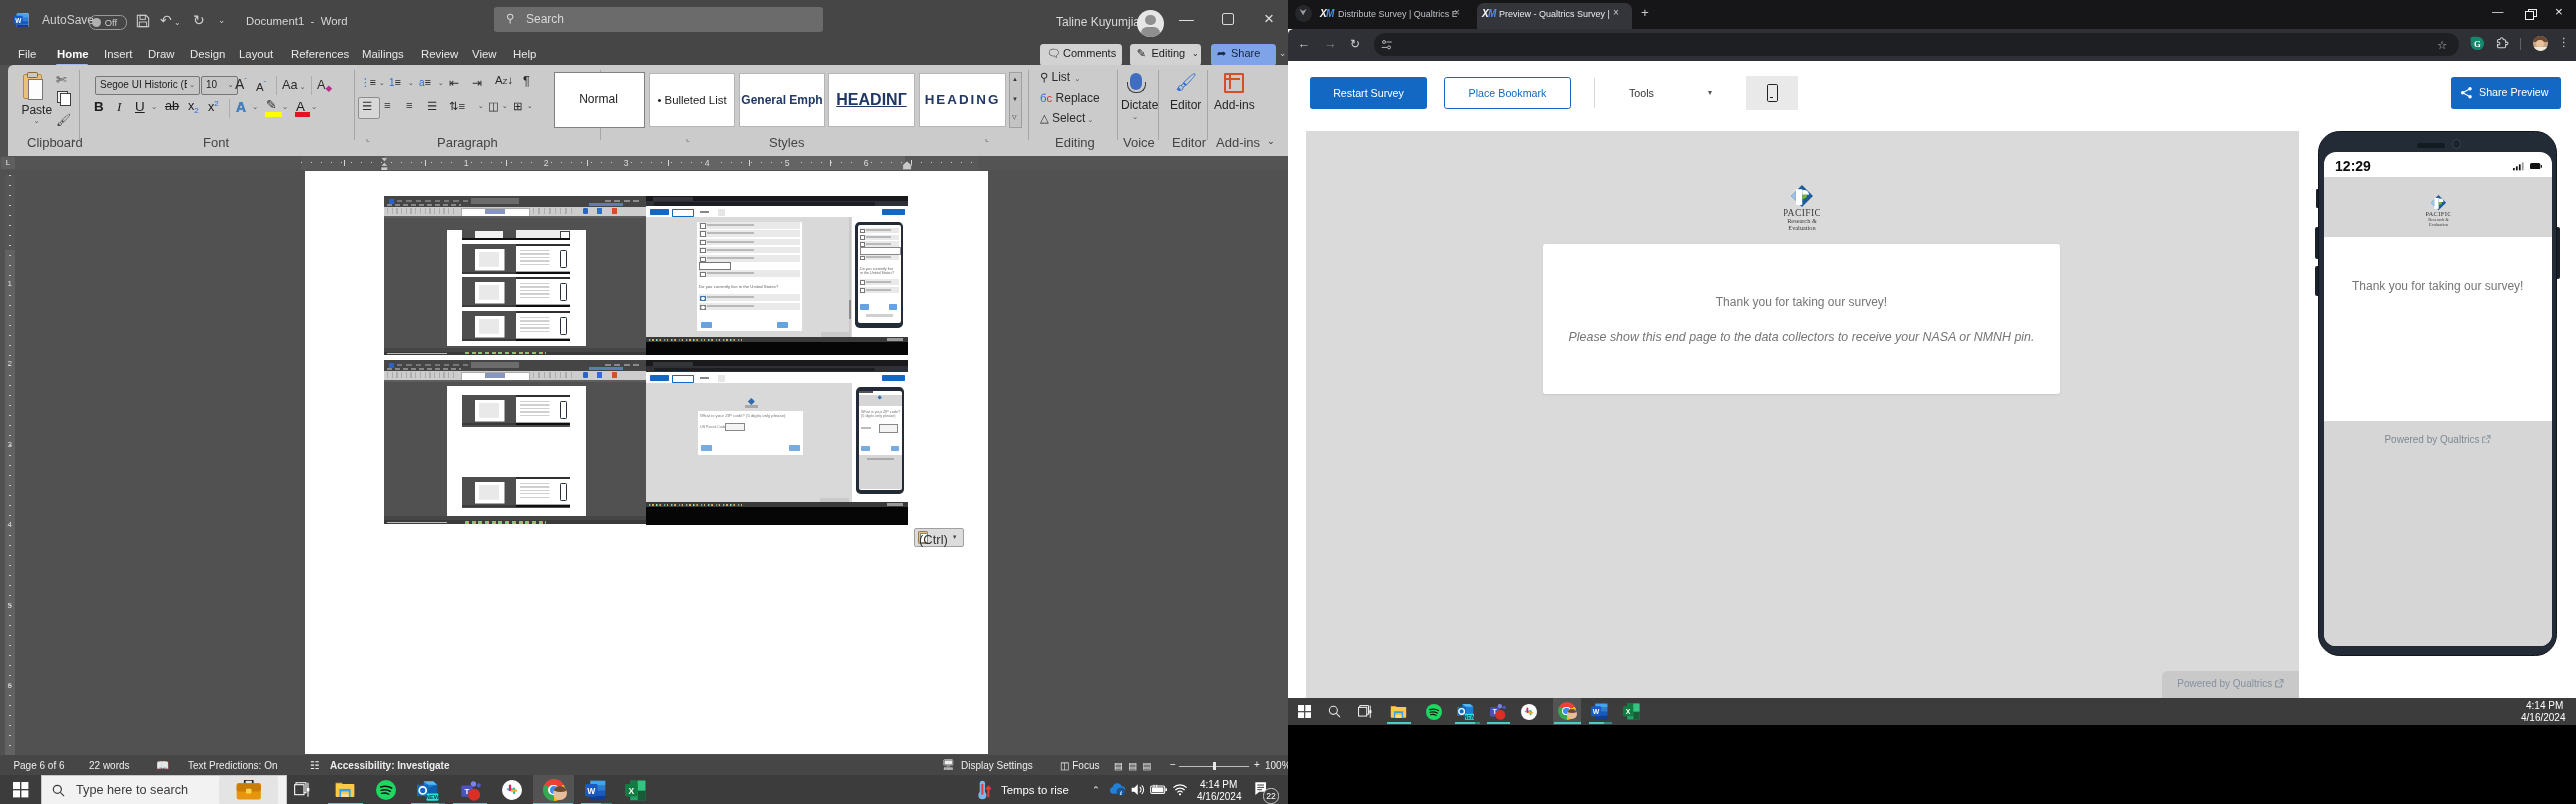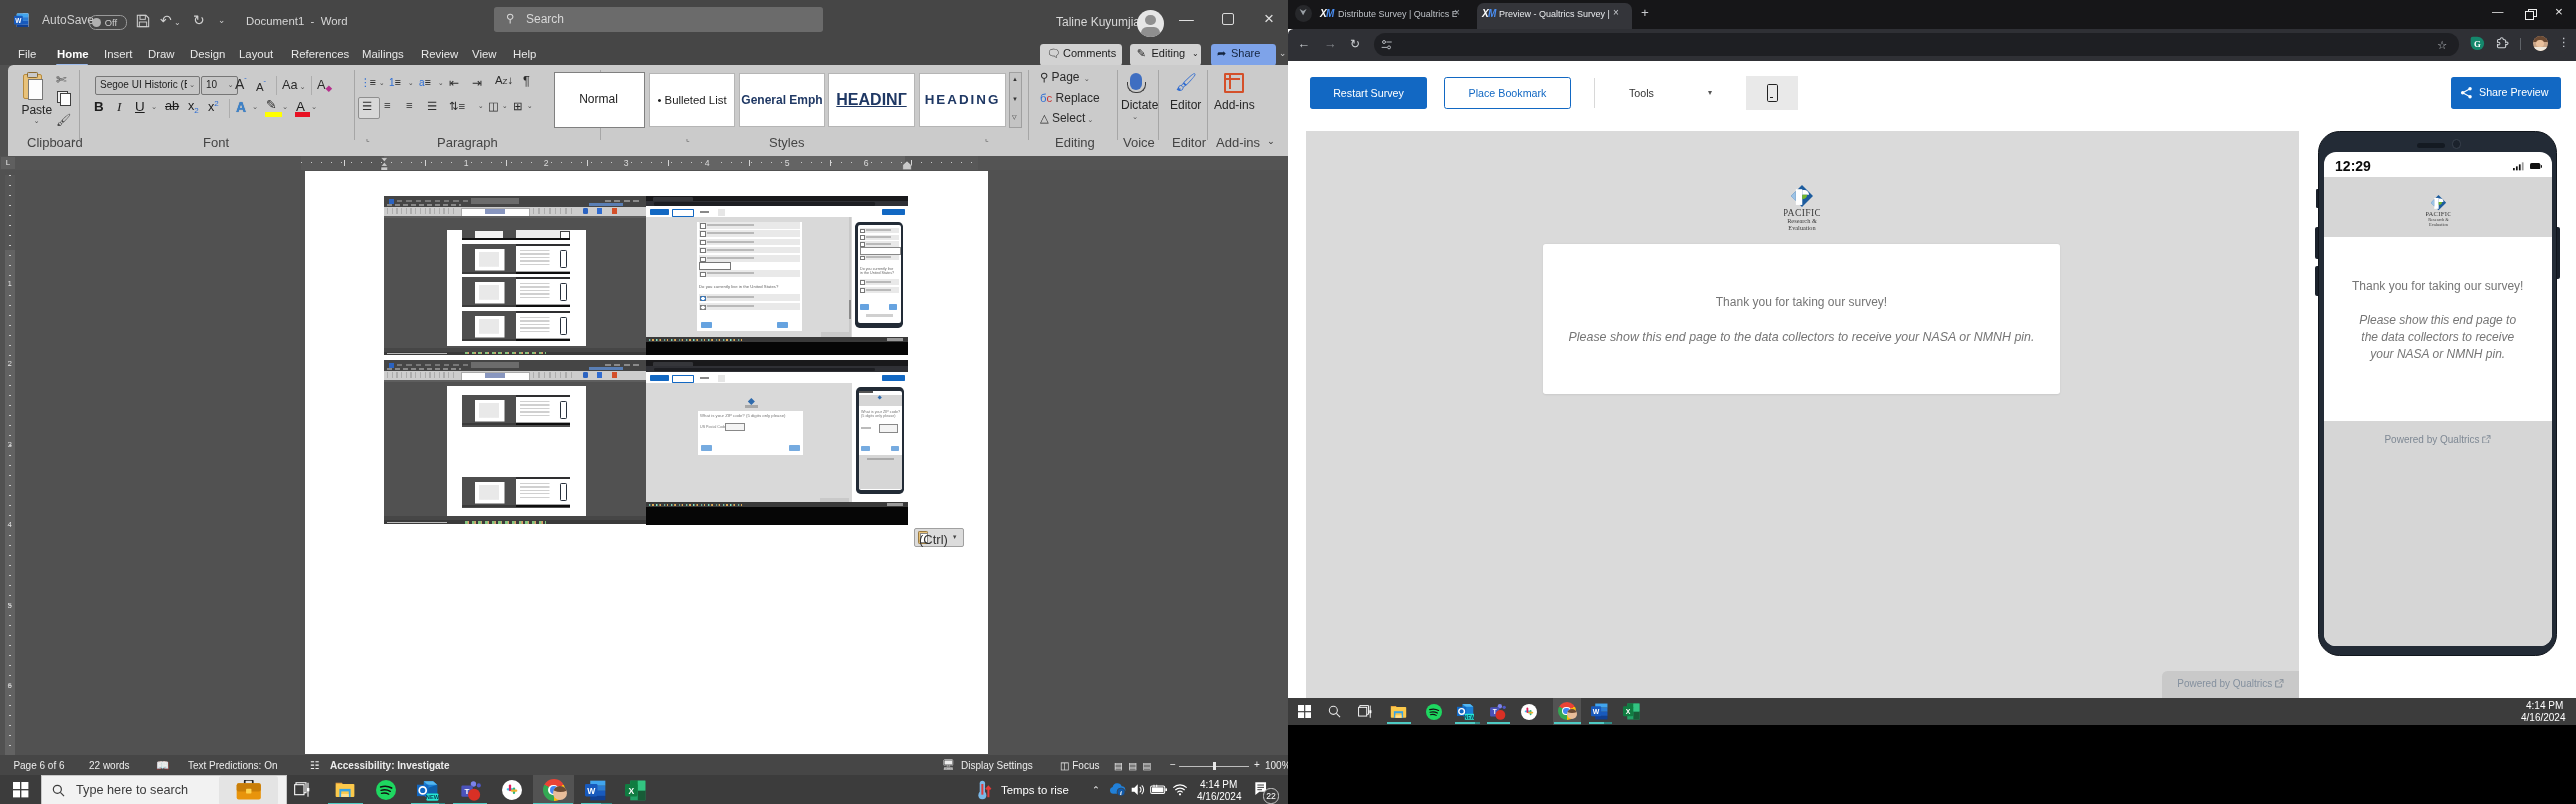--- a/index.html
+++ b/index.html
@@ -211,21 +211,21 @@
       <div class="a" style="left:911px;top:8px;width:85px;height:52px;background:#fff;border:0.7px solid #b5b5b5;color:#1f3864;font-size:13.4px;font-weight:bold;text-align:center;line-height:52px;letter-spacing:2px;">HEADING</div>
       <div class="a" style="left:1001px;top:7.4px;width:10.7px;height:54px;border:0.7px solid #9f9f9f;background:#c4c4c4;">
         <div class="a" style="left:2px;top:2.7px;font-size:6px;color:#333;">▲</div>
         <div class="a" style="left:2px;top:23px;font-size:6px;color:#333;">▼</div>
         <div class="a" style="left:2px;top:40px;font-size:6px;color:#333;">▽</div>
       </div>
       <div class="a glabel" style="left:761px;">Styles</div>
       <div class="a dlaunch" style="left:977px;">⌞</div>
       <div class="a gsep" style="left:1020px;"></div>
 
-      <div class="a" style="left:1032px;top:5.4px;color:#2b2b2b;font-size:11.4px;">⚲ <span style="font-size:12px;">Page</span><span style="font-size:7.4px;color:#444;"> &nbsp;⌄</span></div>
+      <div class="a" style="left:1032px;top:5.4px;color:#2b2b2b;font-size:11.4px;">⚲ <span style="font-size:12px;">List</span><span style="font-size:7.4px;color:#444;"> &nbsp;⌄</span></div>
       <div class="a" style="left:1032px;top:25.5px;font-size:11.4px;"><span style="color:#2b6cd4;">б</span><span style="color:#c33;">c</span><span style="color:#2b2b2b;font-size:12px;"> Replace</span></div>
       <div class="a" style="left:1032px;top:46px;color:#2b2b2b;font-size:11.4px;">△ <span style="font-size:12px;">Select</span><span style="font-size:7.4px;color:#444;"> ⌄</span></div>
       <div class="a glabel" style="left:1047px;">Editing</div>
       <div class="a gsep" style="left:1109px;"></div>
 
       <div class="a" style="left:1122px;top:8px;width:12px;height:17.4px;border-radius:6px;background:#3f6ec1;"></div>
       <div class="a" style="left:1119px;top:17.4px;width:17.4px;height:9.4px;border:1.3px solid #3b3b3b;border-top:0;border-radius:0 0 8.7px 8.7px;"></div>
       <div class="a" style="left:1113px;top:33px;color:#262626;font-size:12px;">Dictate</div>
       <div class="a" style="left:1124px;top:47px;color:#444;font-size:7.4px;">⌄</div>
       <div class="a glabel" style="left:1115px;">Voice</div>
@@ -735,21 +735,20 @@
         </svg>
 
         <div class="a" style="left:0;top:25px;width:228px;height:60px;background:#d6d6d6;">
           <svg class="a" style="left:102px;top:18px;" width="25" height="32" viewBox="0 0 54 69">
               <use href="#paclogo"></use>
             </svg>
         </div>
 
         <div class="a" style="left:0;top:85px;width:228px;height:184px;background:#fff;">
           <div class="a" style="left:0;top:42px;width:228px;color:#757575;font-size:12px;text-align:center;">Thank you for taking our survey!</div>
-          <div class="a" style="left:0;top:75px;width:228px;color:#757575;font-size:12px;font-style:italic;text-align:center;line-height:17px;">Please show this end page to<br>the data collectors to receive<br>your NASA or NMNH pin.</div>
         </div>
 
         <div class="a" style="left:0;top:269px;width:228px;height:225px;background:#d6d6d6;">
           <div class="a" style="left:0;top:12.7px;width:228px;text-align:center;color:#7e8894;font-size:10px;">Powered by Qualtrics <svg style="vertical-align:-0.7px" width="8.7" height="8.7" viewBox="0 0 13 13">
                 <path d="M10 7.5 V12 H1 V3 h4.5 M7 1 h5 v5 M12 1 L6 7" stroke="#7e8894" fill="none" stroke-width="1.3"></path>
               </svg></div>
         </div>
       </div>
     </div>
 

